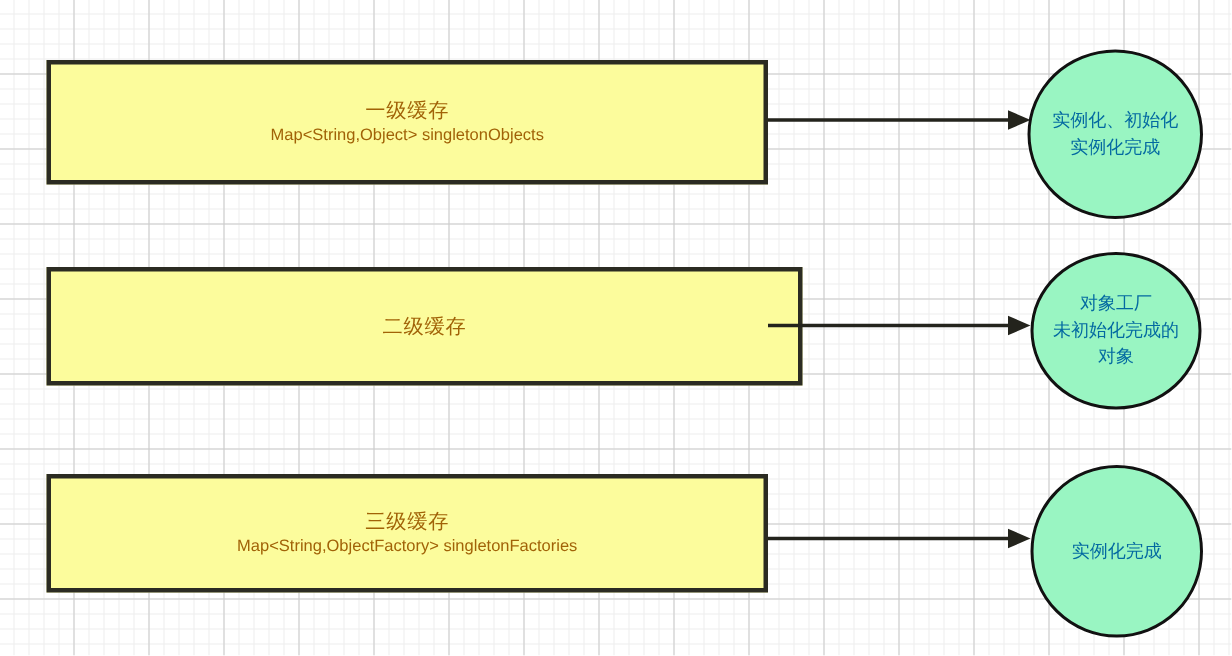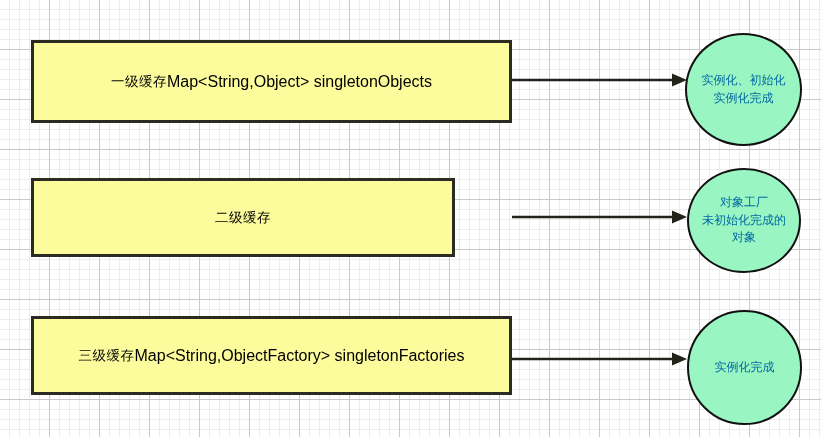--- a/index.html
+++ b/index.html
@@ -30,32 +30,33 @@
       10px 10px;
     background-position: -1px -1px, -1px -1px, -1px -1px, -1px -1px;
   }
 
   .cache-box {
     position: absolute;
     box-sizing: border-box;
     background: #fcfc9c;
     border: 3px solid #2b2b22;
     display: flex;
+    flex-direction: column;
     align-items: center;
     justify-content: center;
-    color: #000000;
+    color: #a16207;
     line-height: 1.32;
   }
   .cache-box .title-cn {
     font-size: 13.5px;
     letter-spacing: 0.5px;
     white-space: nowrap;
   }
   .cache-box .title-code {
-    font-size: 16px;
+    font-size: 11px;
     white-space: nowrap;
   }
 
   .obj-circle {
     position: absolute;
     box-sizing: border-box;
     background: #99f5c2;
     border: 2px solid #111111;
     border-radius: 50%;
     display: flex;
@@ -95,21 +96,21 @@
   <svg class="arrow-svg" style="left:512px; top:66px; width:175px; height:28px;" viewBox="0 0 175 28">
     <line class="arrow-line" x1="0" y1="14" x2="160" y2="14"></line>
     <polygon class="arrow-head" points="160,7.5 175,14 160,20.5"></polygon>
   </svg>
 
   <div class="obj-circle" style="left:685px; top:33px; width:117px; height:113px;">
     <span>实例化、初始化</span>
     <span>实例化完成</span>
   </div>
 
-  <div class="cache-box" style="left:31px; top:178px; width:424px; height:79px;">
+  <div class="cache-box" style="left:31px; top:178px; width:504px; height:79px;">
     <div class="title-cn">二级缓存</div>
   </div>
 
   <svg class="arrow-svg" style="left:512px; top:203px; width:175px; height:28px;" viewBox="0 0 175 28">
     <line class="arrow-line" x1="0" y1="14" x2="160" y2="14"></line>
     <polygon class="arrow-head" points="160,7.5 175,14 160,20.5"></polygon>
   </svg>
 
   <div class="obj-circle" style="left:687px; top:168px; width:114px; height:105px;">
     <span>对象工厂</span>

